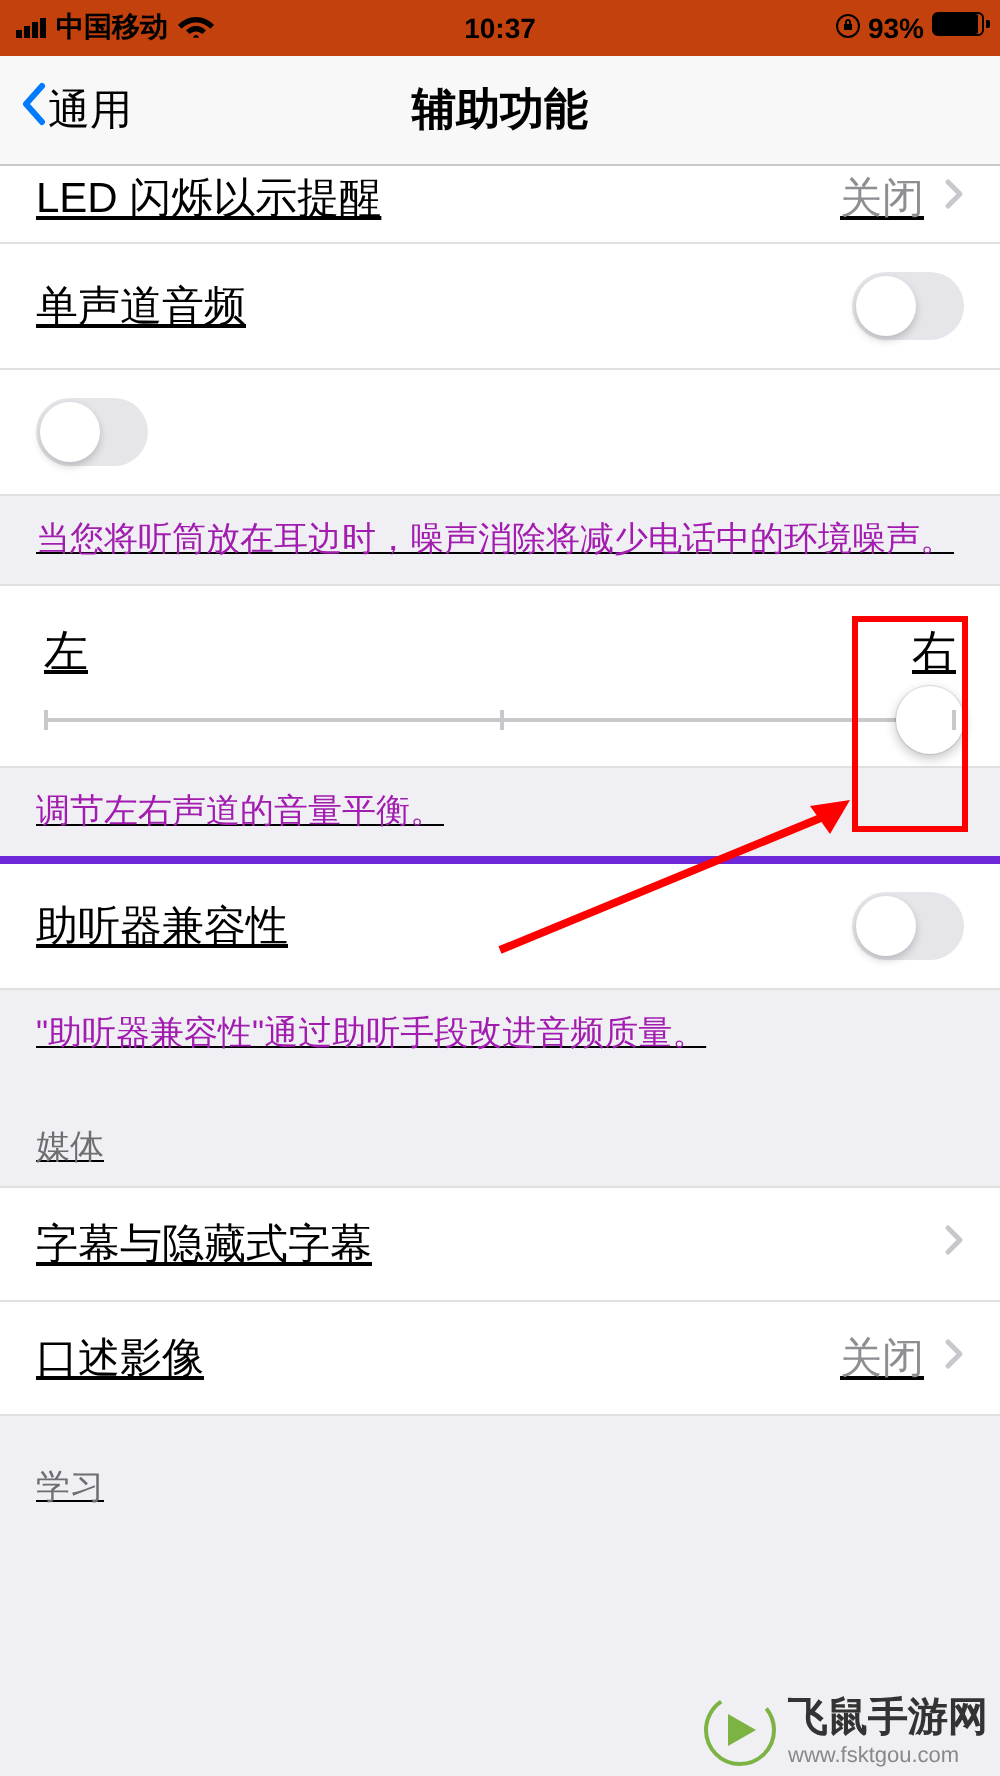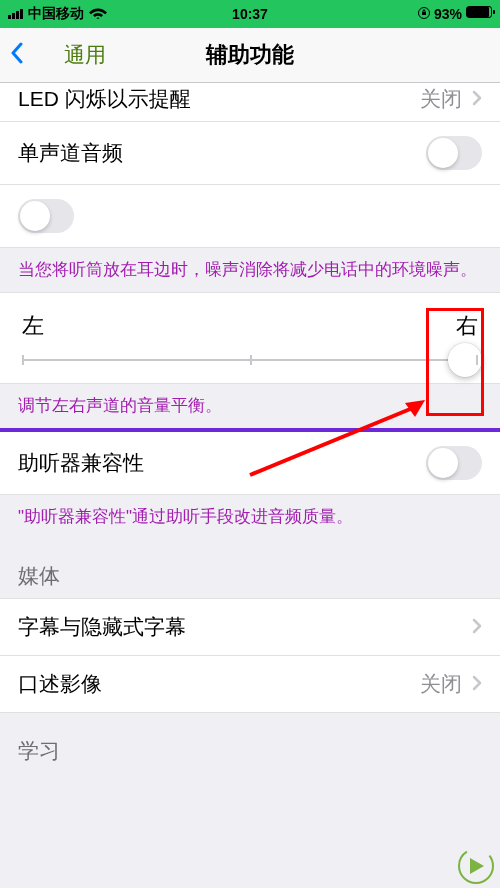--- a/index.html
+++ b/index.html
@@ -6,21 +6,21 @@
     body {
       width: 500px;
       height: 888px;
       font-family: -apple-system, "PingFang SC", sans-serif;
       background: #efeff4;
       position: relative;
       overflow: hidden;
     }
     .status-bar {
       height: 28px;
-      background: #22c55e;
+      background: #c2410c;
       display: flex;
       align-items: center;
       justify-content: space-between;
       padding: 0 8px;
       font-size: 14px;
       font-weight: 600;
     }
     .status-left { display: flex; align-items: center; gap: 5px; }
     .status-center { position: absolute; left: 50%; transform: translateX(-50%); }
     .status-right { display: flex; align-items: flex-start; gap: 4px; }
@@ -37,24 +37,24 @@
     .battery-fill { width: 93%; height: 100%; background: #000; border-radius: 1px; }
     .nav-bar {
       height: 55px;
       background: #f8f8f8;
       border-bottom: 1px solid #c8c7cc;
       display: flex;
       align-items: center;
       position: relative;
       padding: 0 10px;
     }
-    .back-button { display: flex; align-items: center; color: #4d7c0f; font-size: 21px; cursor: pointer; gap: 40px; }
+    .back-button { display: flex; align-items: center; color: #000000; font-size: 21px; cursor: pointer; }
     .back-chevron svg { width: 14px; height: 22px; }
     .nav-title { position: absolute; left: 50%; transform: translateX(-50%); font-size: 22px; font-weight: 600; }
-    .content { height: calc(100% - 83px); overflow: hidden; }
+    .content { height: calc(100% - 83px); overflow: hidden; text-decoration: underline; }
     .list-item {
       background: #fff;
       padding: 14px 18px;
       font-size: 21px;
       display: flex;
       align-items: center;
       justify-content: space-between;
       border-bottom: 1px solid #e0e0e0;
     }
     .list-item.first-partial { padding-top: 2px; padding-bottom: 8px; border-top: none; }
@@ -70,21 +70,21 @@
     }
     .toggle-knob {
       width: 30px; height: 30px;
       background: #fff;
       border-radius: 50%;
       position: absolute;
       top: 2px; left: 2px;
       box-shadow: 0 2px 4px rgba(0,0,0,0.2);
     }
     .footer-text { padding: 10px 18px; font-size: 17px; color: #a21caf; line-height: 1.4; }
-    .section-header { padding: 24px 18px 8px; font-size: 21px; color: #6d6d72; }
+    .section-header { padding: 24px 18px 8px; font-size: 17px; color: #6d6d72; }
     .balance-section { background: #fff; padding: 18px 18px 22px; border-top: 1px solid #e0e0e0; border-bottom: 1px solid #e0e0e0; }
     .balance-labels { display: flex; justify-content: space-between; font-size: 22px; margin-bottom: 18px; padding: 0 4px; }
     .slider-track {
       height: 2px;
       background: #c7c7cc;
       position: relative;
       margin: 0 4px;
     }
     .slider-track::before, .slider-track::after {
       content: '';
@@ -273,13 +273,17 @@
 <svg class="red-arrow" viewBox="0 0 200 90">
   <line x1="10" y1="80" x2="180" y2="10" stroke="#ff0000" stroke-width="4"></line>
   <polygon points="185,5 165,8 175,22" fill="#ff0000"></polygon>
 </svg>
 
 <div class="watermark">
   <svg class="watermark-logo" viewBox="0 0 36 36">
     <circle cx="18" cy="18" r="17" fill="none" stroke="#7cb342" stroke-width="2" stroke-dasharray="70 25"></circle>
     <path d="M12 10 L26 18 L12 26 Z" fill="#7cb342"></path>
   </svg>
+  <div>
+    <span>飞鼠手游网</span>
+    <span class="watermark-sub">www.fsktgou.com</span>
+  </div>
 </div>
 
 </body></html>

